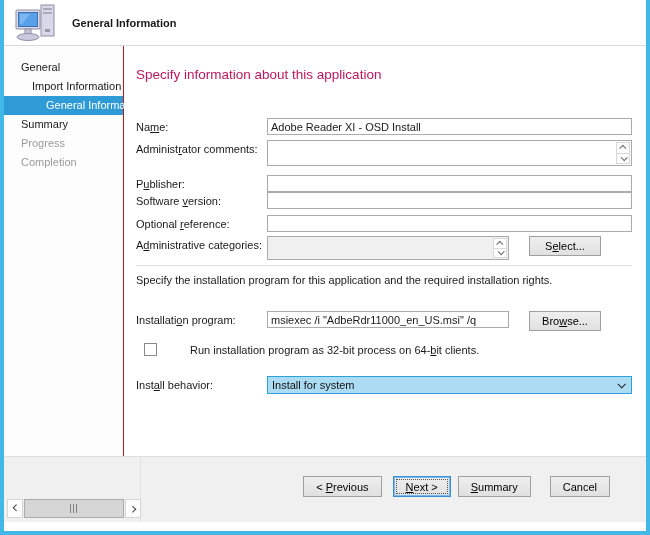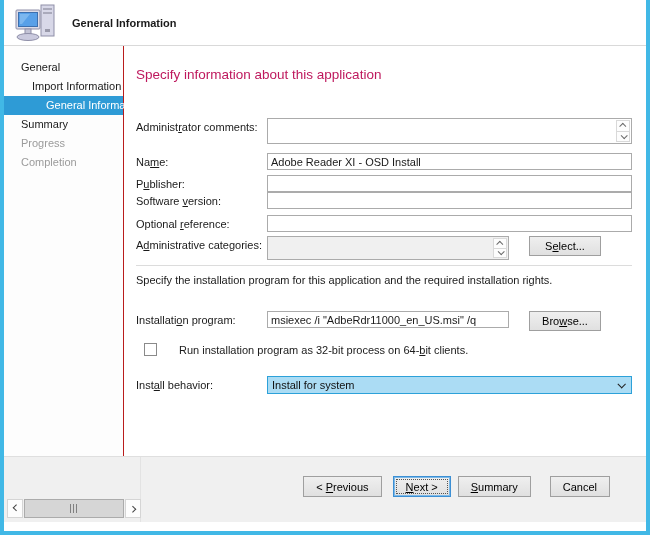--- a/index.html
+++ b/index.html
@@ -70,21 +70,21 @@
   .split{ display:flex; align-items:flex-start; }
   .split .boxpart{ width:242px; }
   .split .btn{ margin-left:20px; }
 
   .hr{ border:none; border-top:1px solid #dcdcdc; margin:5px 0 0 0; }
   .instruction{ margin-top:8px; font-size:11px; color:#1a1a1a; }
 
   .row.install{ margin-top:25px; }
   .checkbox-row{ margin-top:12px; padding-left:8px; display:flex; align-items:center; }
   .checkbox{ width:13px; height:13px; background:#fff; border:1px solid #8a8a8a; flex-shrink:0; }
-  .checkbox-row .cb-label{ margin-left:7px; font-size:11px; color:#1a1a1a;padding-left:15px; }
+  .checkbox-row .cb-label{ margin-left:18px; font-size:11px; color:#1a1a1a;padding-left:15px; }
   .row.behavior{ margin-top:20px; }
 
   .dropdown{ height:18px; background:#abdcf4; border:1px solid #2da1d9;
     display:flex; align-items:center; padding:0 4px; font-size:11px; color:#111; position:relative; }
   .dropdown .dd-text{ flex:1; }
   .dropdown .chev{ margin-right:3px; }
 
   
   .footer{ height:66px; background:#f0f0f0; border-top:1px solid #dfdfdf; position:relative;
     display:flex; justify-content:flex-end; align-items:flex-start;
@@ -142,40 +142,40 @@
       <div class="nav-item ind0">Summary</div>
       <div class="nav-item ind0 disabled">Progress</div>
       <div class="nav-item ind0 disabled">Completion</div>
     </div>
 
     <div class="content">
       <div class="heading">Specify information about this application</div>
 
       <div class="form">
 
+        <div class="row" style="margin-bottom:5px;">
+          <label class="lbl">Na<u>m</u>e:</label>
+          <div class="field">
+            <input class="tb" type="text" value="Adobe Reader XI - OSD Install" style="">
+          </div>
+        </div>
+
         <div class="row" style="margin-bottom:9px;">
           <label class="lbl">Administ<u>r</u>ator comments:</label>
           <div class="field">
             <div class="multibox" style="height:26px;">
               <div class="vscroll">
                 <div class="spin">
                     <span class="chev up"></span>
                   </div>
                 <div class="spin">
                     <span class="chev down"></span>
                   </div>
               </div>
             </div>
-          </div>
-        </div>
-
-        <div class="row" style="margin-bottom:5px;">
-          <label class="lbl">Na<u>m</u>e:</label>
-          <div class="field">
-            <input class="tb" type="text" value="Adobe Reader XI - OSD Install" style="">
           </div>
         </div>
 
         <div class="row" style="">
           <label class="lbl">P<u>u</u>blisher:</label>
           <div class="field">
             <input class="tb" type="text" value="" style="">
           </div>
         </div>
 

